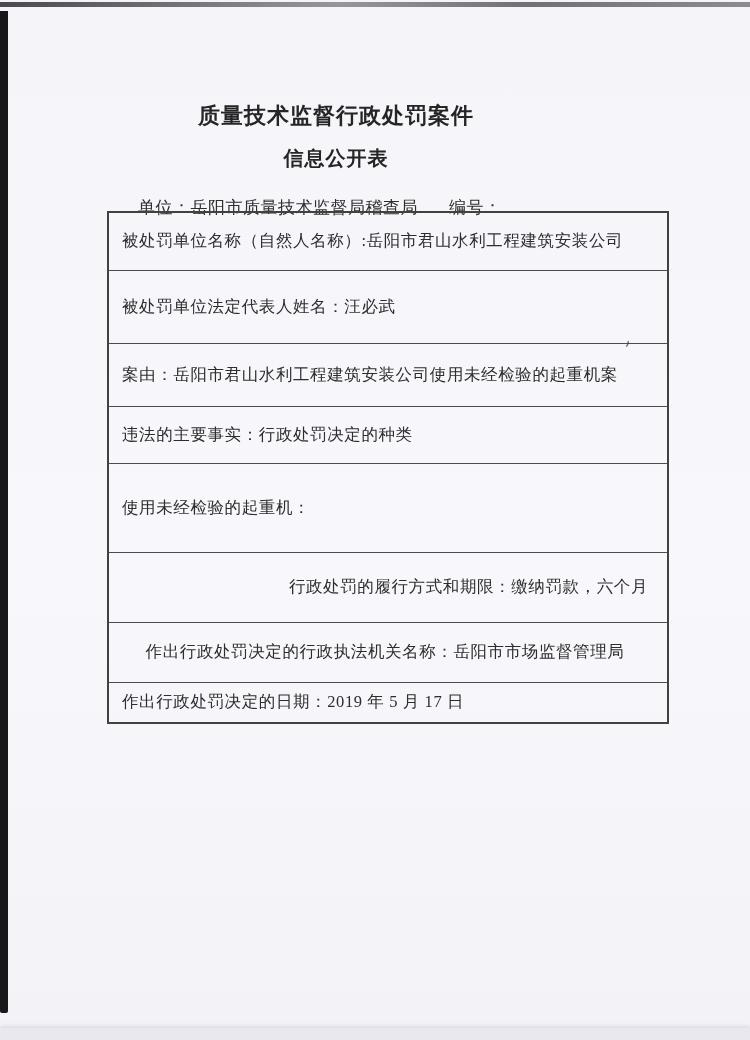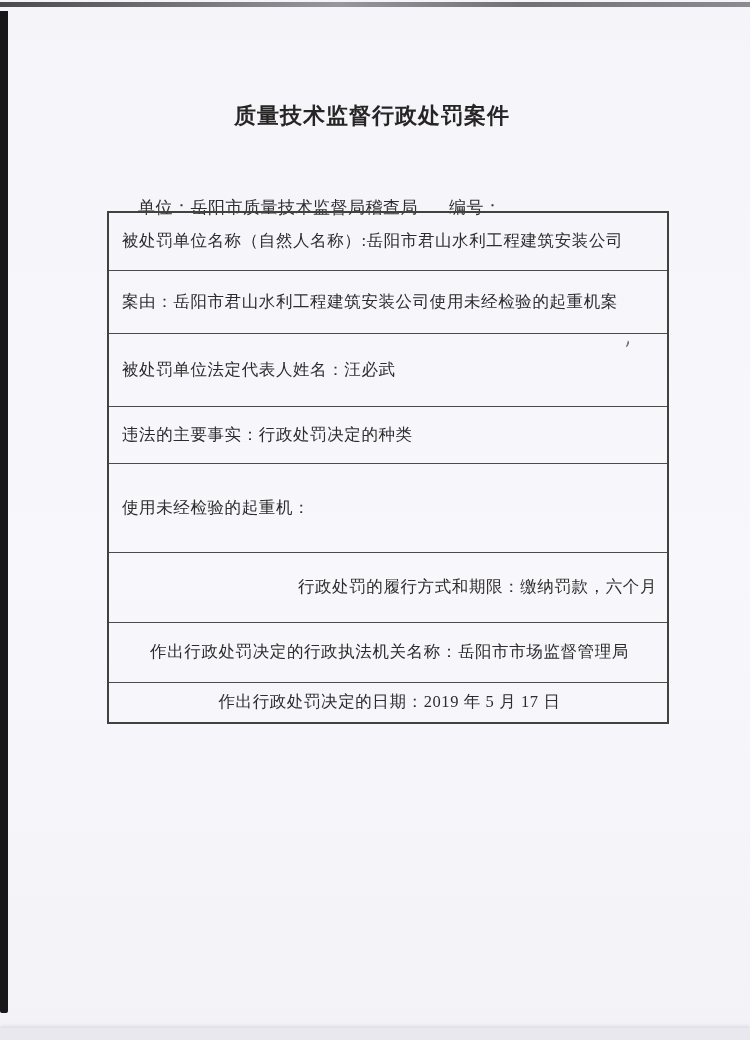--- a/index.html
+++ b/index.html
@@ -12,36 +12,36 @@
   
   .edge-top{position:absolute;top:2px;left:0;right:0;height:5px;
     background:linear-gradient(to right,#4a4a4e 0%,#96969c 45%,#70707five 70%,#8b8b91 100%);
     background:linear-gradient(to right,#4a4a4e 0%,#96969c 45%,#707075 70%,#8b8b91 100%);}
   .edge-left{position:absolute;left:0;top:11px;width:8px;height:1002px;background:#18181a;border-radius:0 0 2px 2px;}
   .edge-bottom{position:absolute;left:0;right:0;bottom:0;height:12px;background:#e9e8ee;box-shadow:0 -2px 3px rgba(180,180,195,.35);}
   .speck{position:absolute;left:624px;top:340px;width:3px;height:7px;
     border-right:2px solid #5a5a5a;border-radius:60%;transform:rotate(18deg);opacity:.8;}
   
   .title-block{position:absolute;left:0;top:0;width:672px;text-align:center;
-    font-family:"Liberation Sans","DejaVu Sans",sans-serif;font-weight:700;color:#262425;padding-left:36px;}
+    font-family:"Liberation Sans","DejaVu Sans",sans-serif;font-weight:700;color:#262425;}
   .title1{position:absolute;left:0;top:101px;width:672px;font-size:22px;letter-spacing:1px;}
   .title2{position:absolute;left:0;top:145px;width:672px;font-size:20px;letter-spacing:1px;}
   
   .meta-line{position:absolute;top:180px;left:0;width:750px;height:20px;font-size:17px;color:#2e2c2d;margin-top:16px;}
   .unit{position:absolute;left:138px;top:0;letter-spacing:.5px;}
   .docno{position:absolute;left:449px;top:0;letter-spacing:.5px;}
   
   .info-table{
     position:absolute;left:107px;top:211px;width:562px;box-sizing:border-box;
     border:2px solid #434040;background:transparent;
   }
   .row{box-sizing:border-box;border-bottom:1px solid #4d4a4a;
     display:flex;flex-direction:column;justify-content:center;
-    padding-left:13px;padding-right:10px;gap:18px;}
-  .row:last-child{border-bottom:none;align-items:center;}
+    padding-left:13px;padding-right:19px;gap:18px;}
+  .row:last-child{border-bottom:none;}
   .row .line{font-size:16.5px;letter-spacing:.6px;line-height:1.15;color:#2e2c2d;}
   .r1{height:58px;}
   .r2{height:73px;}
   .r3{height:63px;}
   .r4{height:57px;}
   .r5{height:89px;}
   .r6{height:90px;}
   .r7{height:70px;text-align:right;}
   .r8{height:60px;text-align:center;}
   .r9{height:39px;}
@@ -50,35 +50,36 @@
 <body>
 
 <div class="page">
 
   <div class="edge-top"></div>
   <div class="edge-left"></div>
   <div class="edge-bottom"></div>
   <div class="speck"></div>
 
   <div class="title-block title1">质量技术监督行政处罚案件</div>
+  <div class="title-block title2">信息公开表</div>
 
   <div class="meta-line">
     <span class="unit">单位：岳阳市质量技术监督局稽查局</span>
     <span class="docno">编号：</span>
   </div>
 
   <div class="info-table">
     <div class="row r1">
       <div class="line">被处罚单位名称（自然人名称）:岳阳市君山水利工程建筑安装公司</div>
     </div>
+    <div class="row r2">
+      <div class="line">被处罚单位法定代表人姓名：汪必武</div>
+    </div>
     <div class="row r3">
       <div class="line">案由：岳阳市君山水利工程建筑安装公司使用未经检验的起重机案</div>
-    </div>
-    <div class="row r2">
-      <div class="line">被处罚单位法定代表人姓名：汪必武</div>
     </div>
     <div class="row r4">
       <div class="line">违法的主要事实：行政处罚决定的种类</div>
     </div>
     <div class="row r5">
       <div class="line">使用未经检验的起重机：</div>
     </div>
     <div class="row r7">
       <div class="line">行政处罚的履行方式和期限：缴纳罚款，六个月</div>
     </div>

